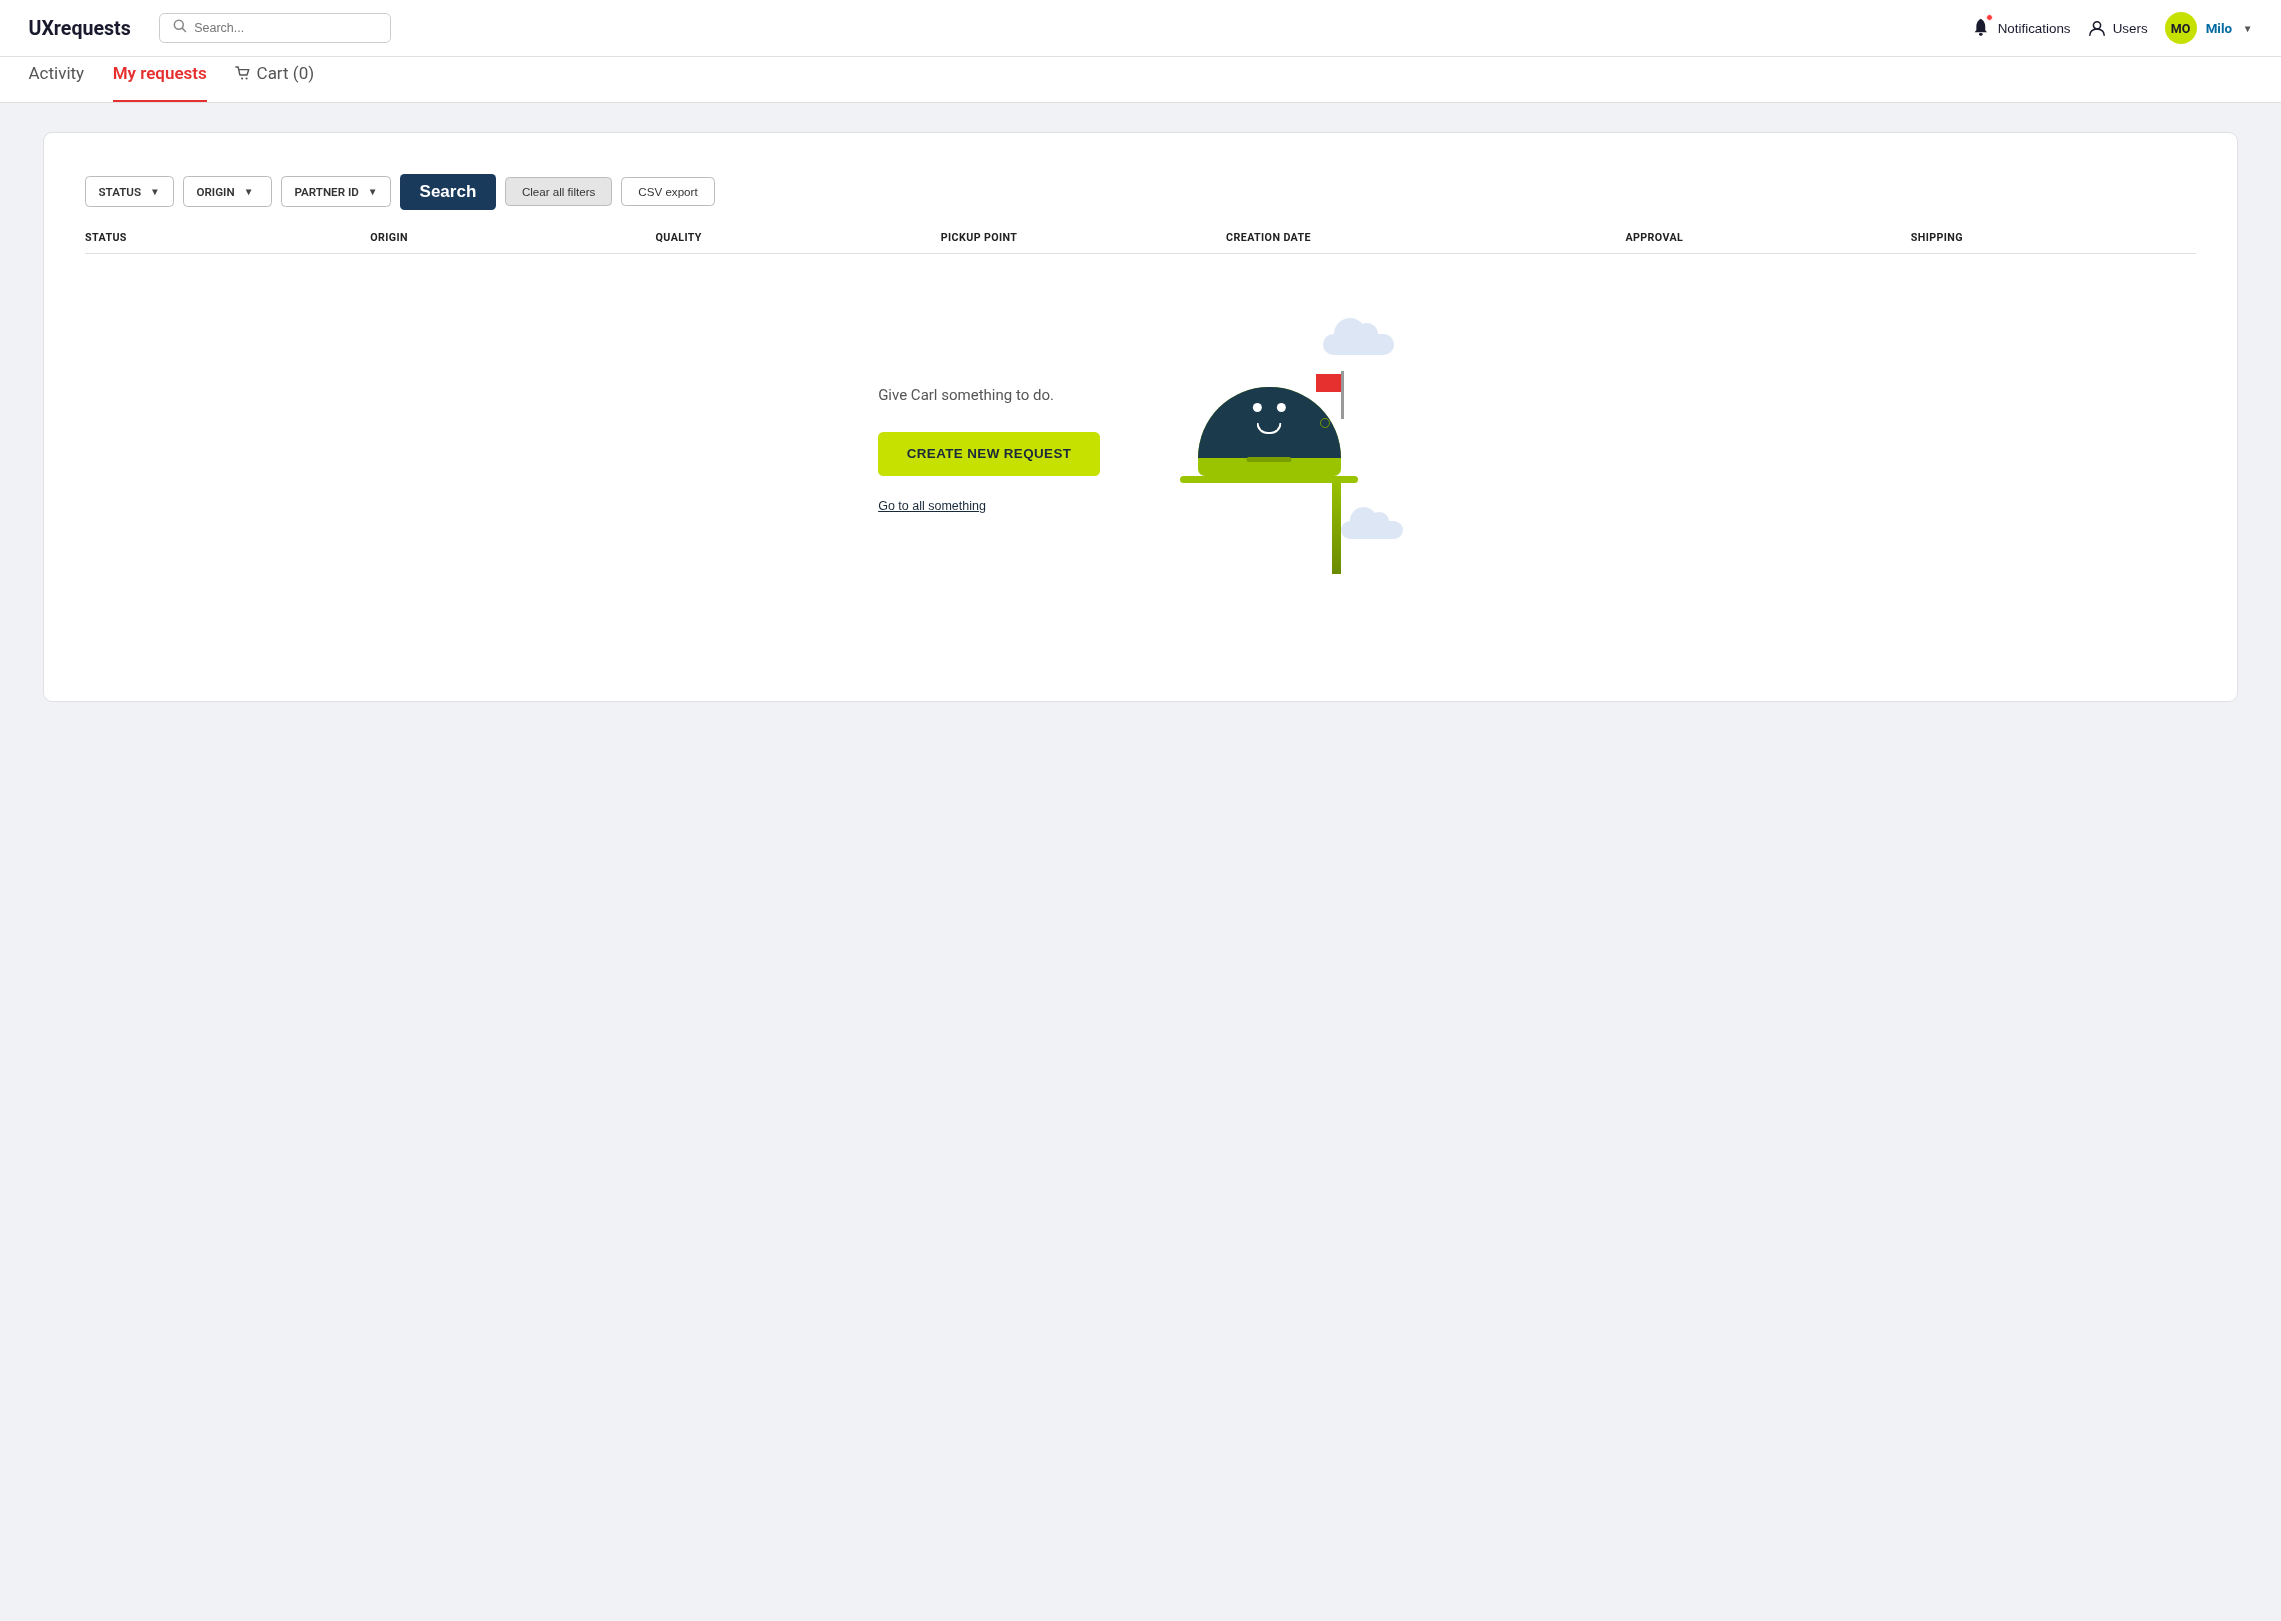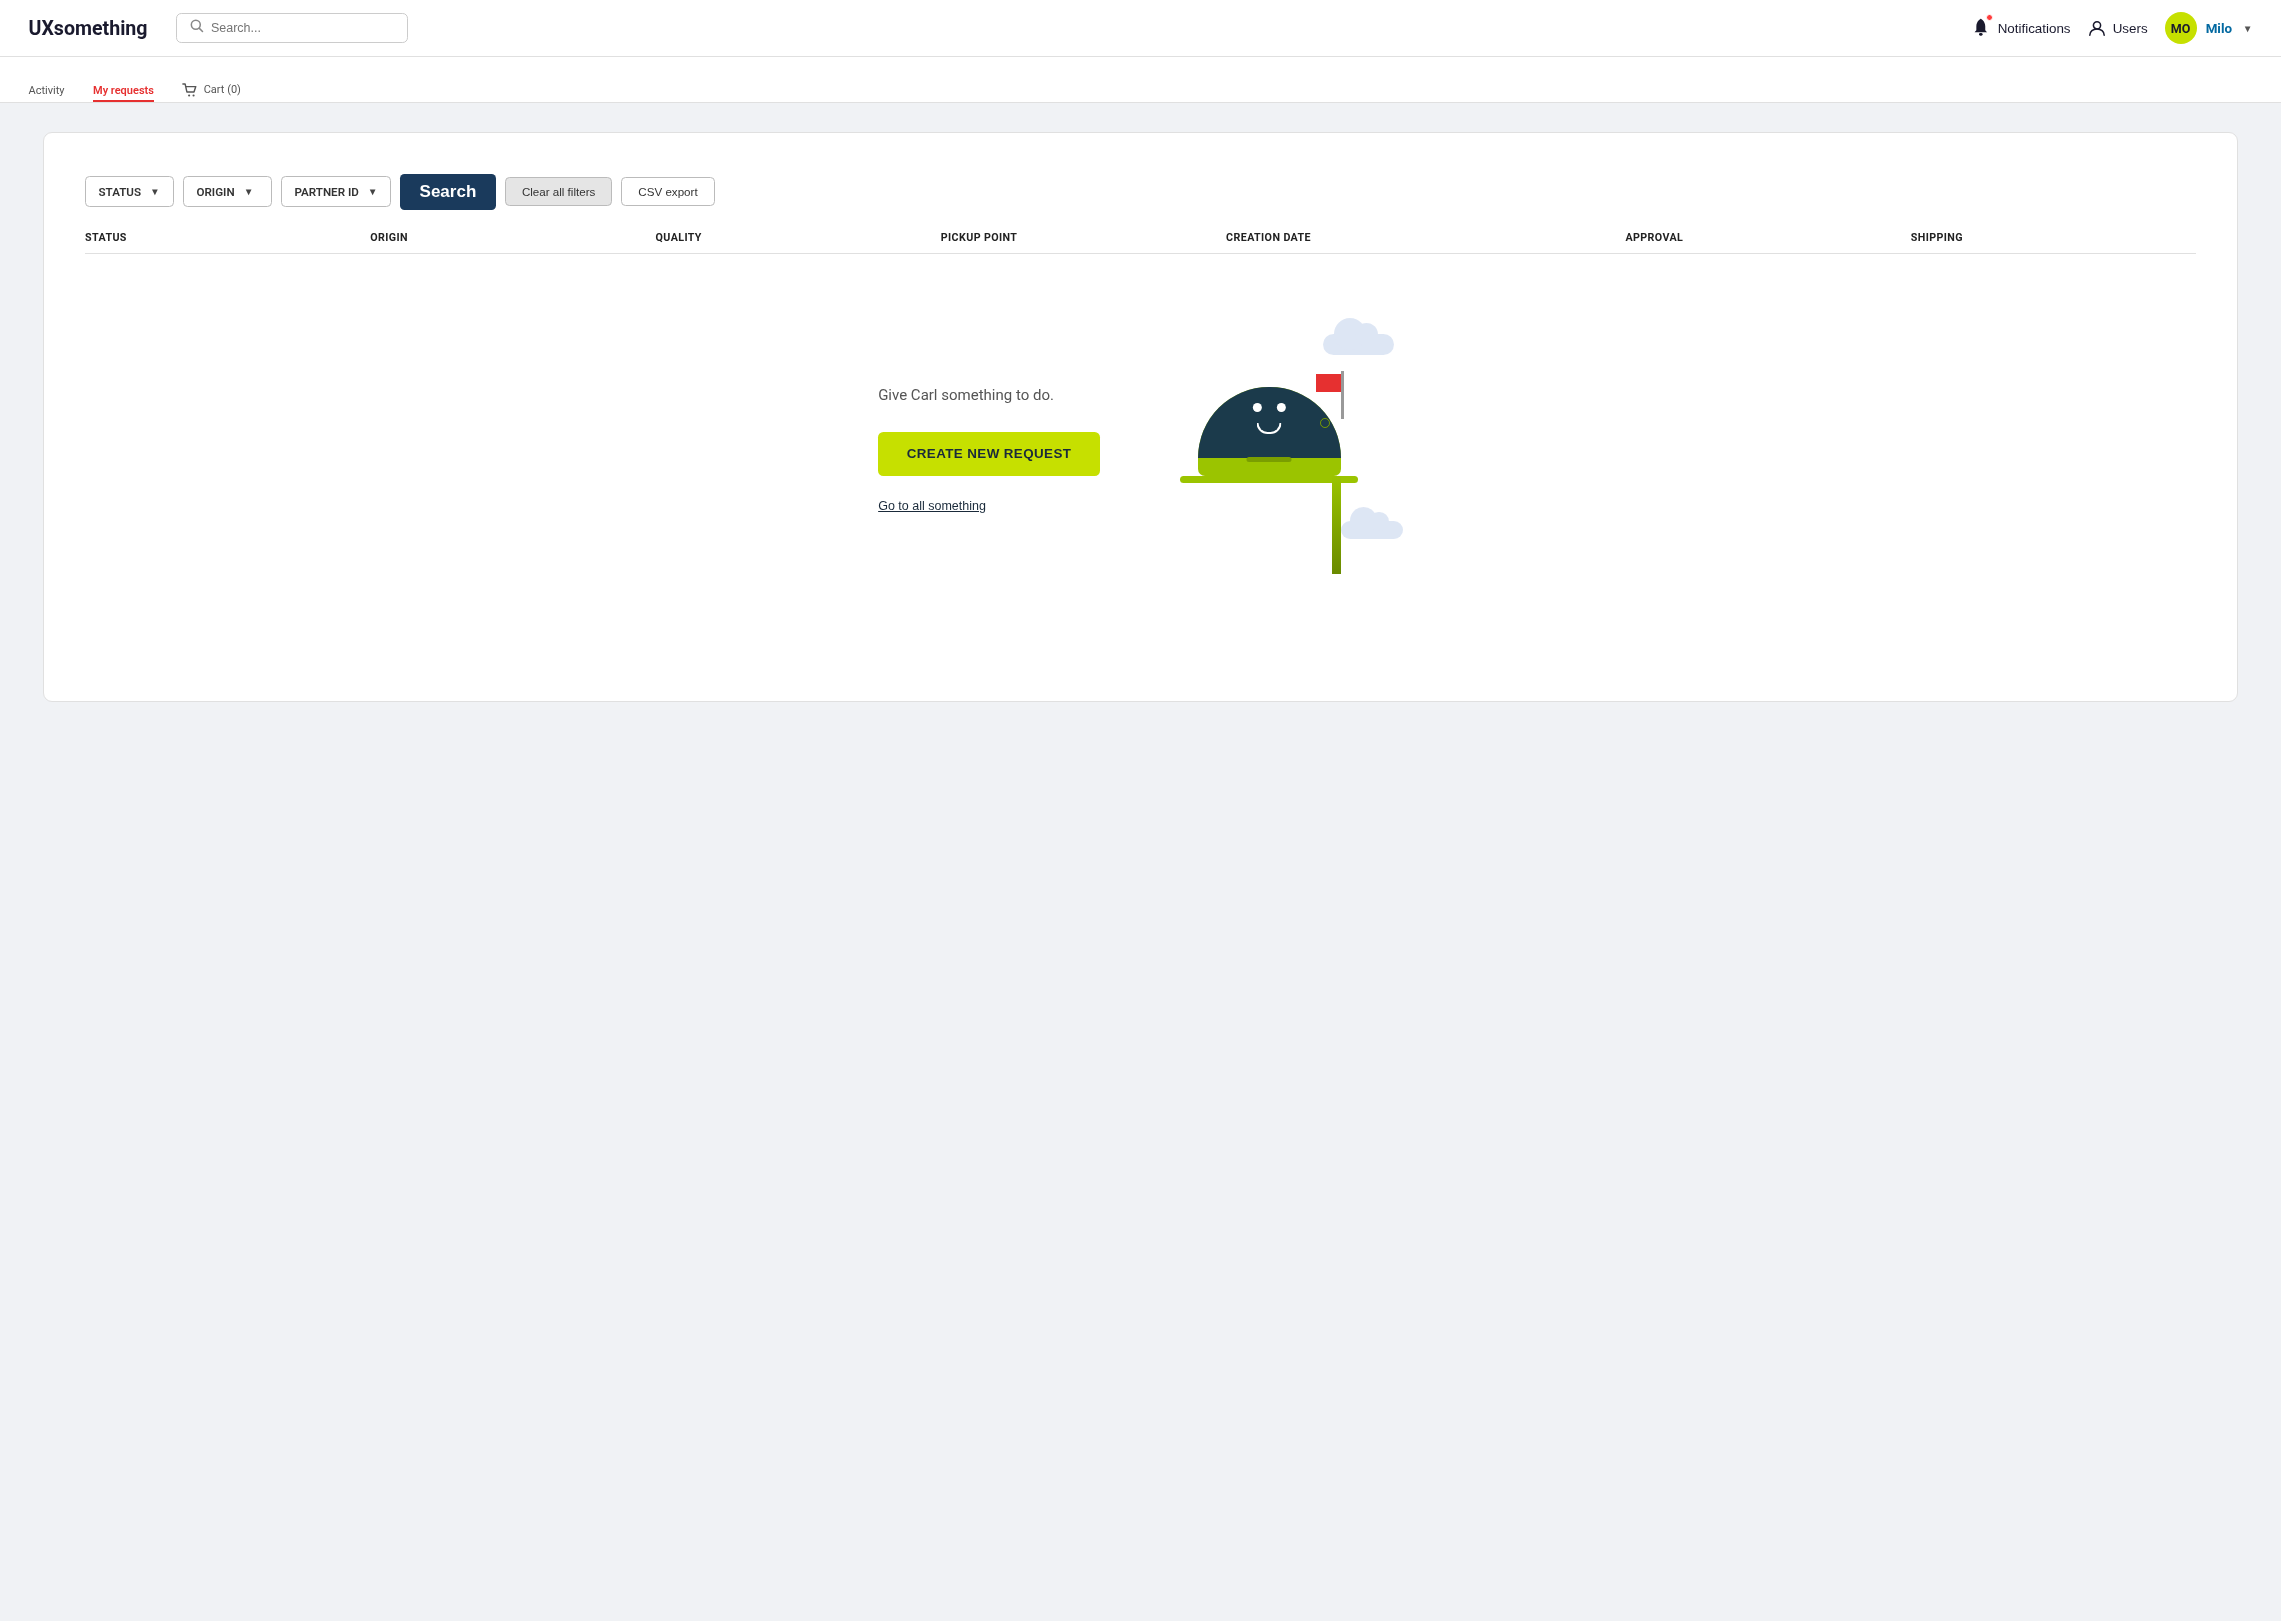--- a/index.html
+++ b/index.html
@@ -111,25 +111,25 @@
     .nav-tabs {
       background: #fff;
       border-bottom: 0.9px solid #e0e0e0;
       padding: 0 28.5px;
       display: flex;
       align-items: flex-end;
       height: 46px;
       gap: 28.5px;
     }
     .nav-tab {
-      font-size: 11px;
+      font-size: 17px;
       color: #555;
       font-weight: 400;
       cursor: pointer;
-      padding-bottom: 3px;
+      padding-bottom: 17px;
       border-bottom: 2.7px solid transparent;
       text-decoration: none;
     }
     .nav-tab.active {
       color: #e63030;
       font-weight: 600;
       border-bottom: 2.7px solid #e63030;
     }
     .cart-tab {
       display: flex;
@@ -323,21 +323,21 @@
       height: 19.6px;
       top: -9px;
       left: 28.5px;
     }
   </style>
 </head>
 <body>
 
 <header class="header">
   <div class="logo">
-    <span>UX</span><span style="color:#1a1a2e;">something</span>
+    <span>UX</span><span style="color:#1a1a2e;">requests</span>
   </div>
   <div class="search-bar">
     <span class="search-icon-svg">
       <svg width="14.3" height="14.3" viewBox="0 0 16 16" fill="none">
         <circle cx="6.5" cy="6.5" r="5" stroke="#888" stroke-width="1.7"></circle>
         <line x1="10.5" y1="10.5" x2="14" y2="14" stroke="#888" stroke-width="1.7" stroke-linecap="round"></line>
       </svg>
     </span>
     <input type="text" placeholder="Search..." style="">
   </div>

